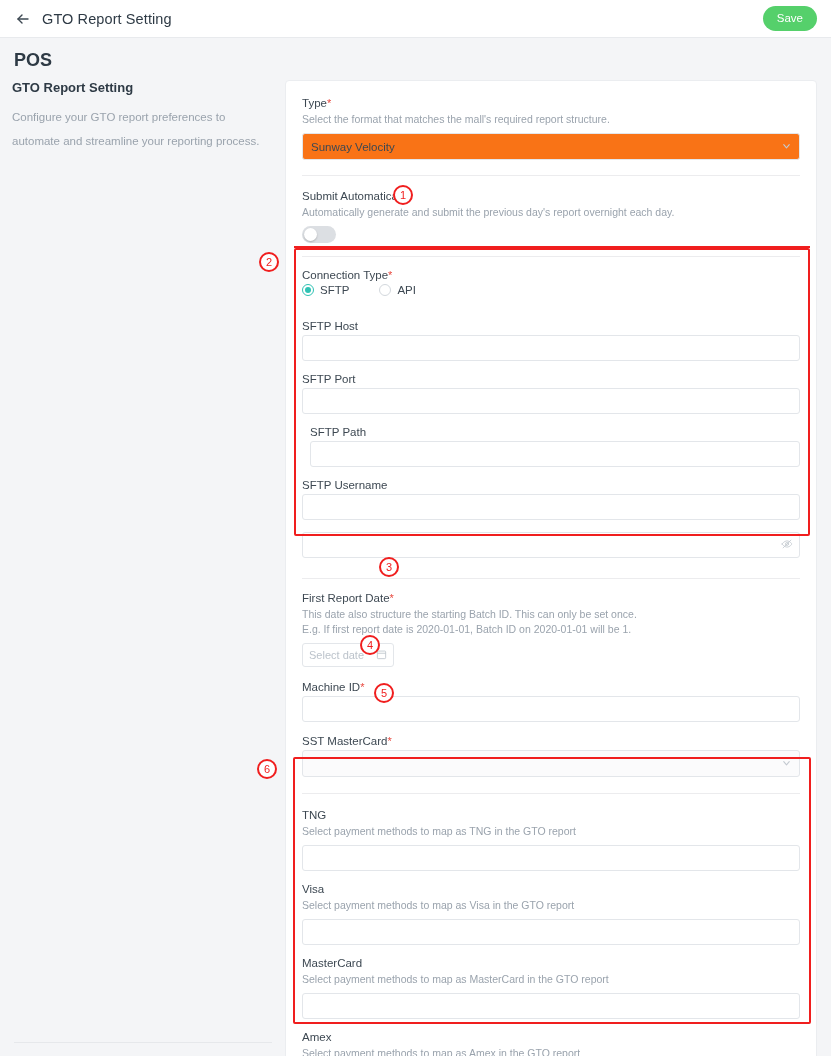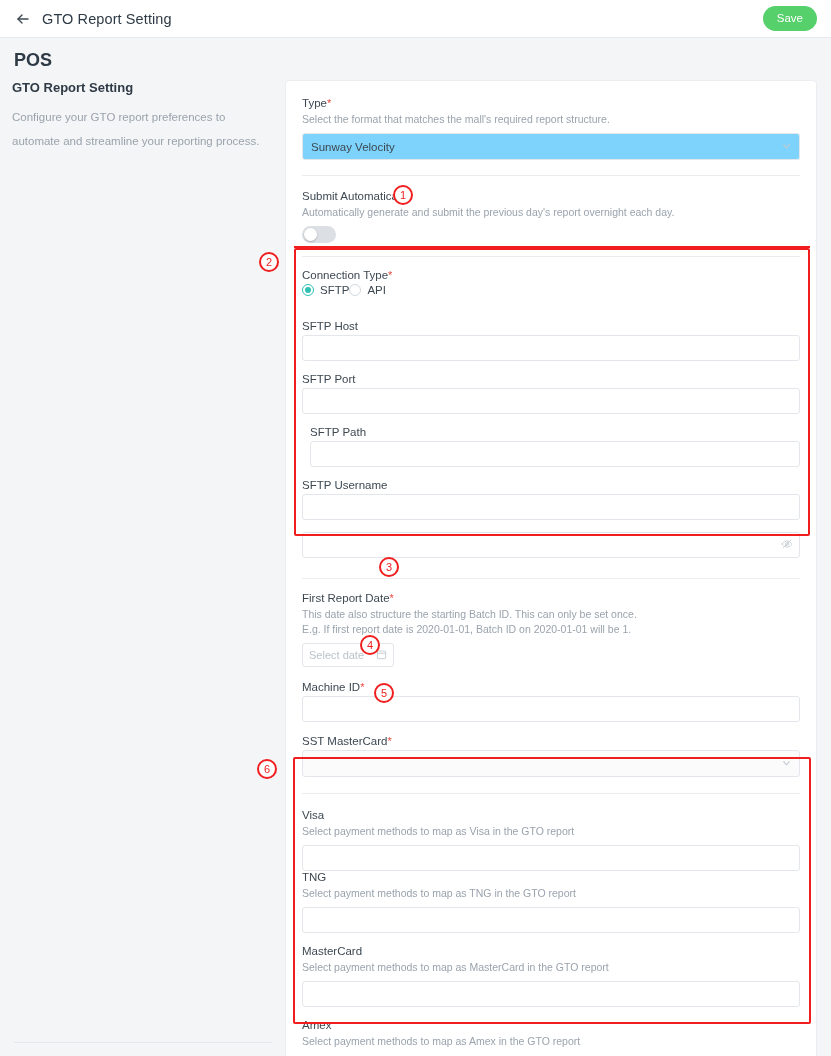--- a/index.html
+++ b/index.html
@@ -75,21 +75,21 @@
     font-size: 10.5px; color: #9aa3ad; line-height: 15px; margin-bottom: 6px;
   }
   .input {
     width: 100%; height: 26px; border: 1px solid #e3e6ea; border-radius: 3px;
     background: #fff; font-size: 11.5px; color: #3d4852;
     padding: 0 8px; font-family: "Liberation Sans", sans-serif;
   }
   .input::placeholder { color: #bcc3cb; }
   .select {
     width: 100%; height: 27px; border: 1px solid #e3e6ea; border-radius: 3px;
-    background: #7dd3fc; font-size: 11.5px; color: #3d4852;
+    background: #f97316; font-size: 11.5px; color: #3d4852;
     padding: 0 24px 0 8px; display: flex; align-items: center;
     position: relative; cursor: pointer;
   }
   .select.empty { background: #fbfbfc; }
   .chev {
     position: absolute; right: 7px; top: 50%; transform: translateY(-50%);
     color: #c3c9d0; pointer-events: none;
   }
 
   
@@ -97,21 +97,21 @@
     width: 34px; height: 17px; border-radius: 9px; background: #dcdfe3;
     position: relative; cursor: pointer; margin-top: 5px;
   }
   .toggle .knob {
     position: absolute; left: 2px; top: 2px; width: 13px; height: 13px;
     border-radius: 50%; background: #fff;
     box-shadow: 0 1px 2px rgba(0,0,0,.22);
   }
 
   
-  .radio-row { display: flex; align-items: flex-start; margin-top: 3px; }
+  .radio-row { display: flex; align-items: flex-start; gap: 30px; margin-top: 3px; }
   .radio-item { display: flex; align-items: center; gap: 6px; cursor: pointer; }
   .radio {
     width: 12px; height: 12px; border-radius: 50%;
     border: 1px solid #d3d8dd; background: #fff;
     display: flex; align-items: center; justify-content: center;
   }
   .radio.checked { border-color: #2fc2b4; }
   .radio.checked::after {
     content: ""; width: 6px; height: 6px; border-radius: 50%; background: #2fc2b4;
   }
@@ -278,32 +278,32 @@
           <span class="chev">
             <svg width="11" height="11" viewBox="0 0 12 12" fill="none" stroke="currentColor" stroke-width="1.2" stroke-linecap="round" stroke-linejoin="round">
                 <polyline points="3,4.5 6,8 9,4.5"></polyline>
               </svg>
           </span>
         </div>
       </div>
 
       <div class="divider" style="margin:16px 0 15px 0;"></div>
 
+      <div class="field">
+        <label class="flabel">TNG</label>
+        <div class="fhelp">Select payment methods to map as TNG in the GTO report</div>
+        <input class="input" value="" style="">
+      </div>
+
       <div class="field" style="margin-top:12px;">
         <label class="flabel">Visa</label>
         <div class="fhelp">Select payment methods to map as Visa in the GTO report</div>
         <input class="input" value="" style="">
       </div>
 
-      <div class="field">
-        <label class="flabel">TNG</label>
-        <div class="fhelp">Select payment methods to map as TNG in the GTO report</div>
-        <input class="input" value="" style="">
-      </div>
-
       <div class="field" style="margin-top:12px;">
         <label class="flabel">MasterCard</label>
         <div class="fhelp">Select payment methods to map as MasterCard in the GTO report</div>
         <input class="input" value="" style="">
       </div>
 
       <div class="field" style="margin-top:12px;">
         <label class="flabel">Amex</label>
         <div class="fhelp">Select payment methods to map as Amex in the GTO report</div>
 

